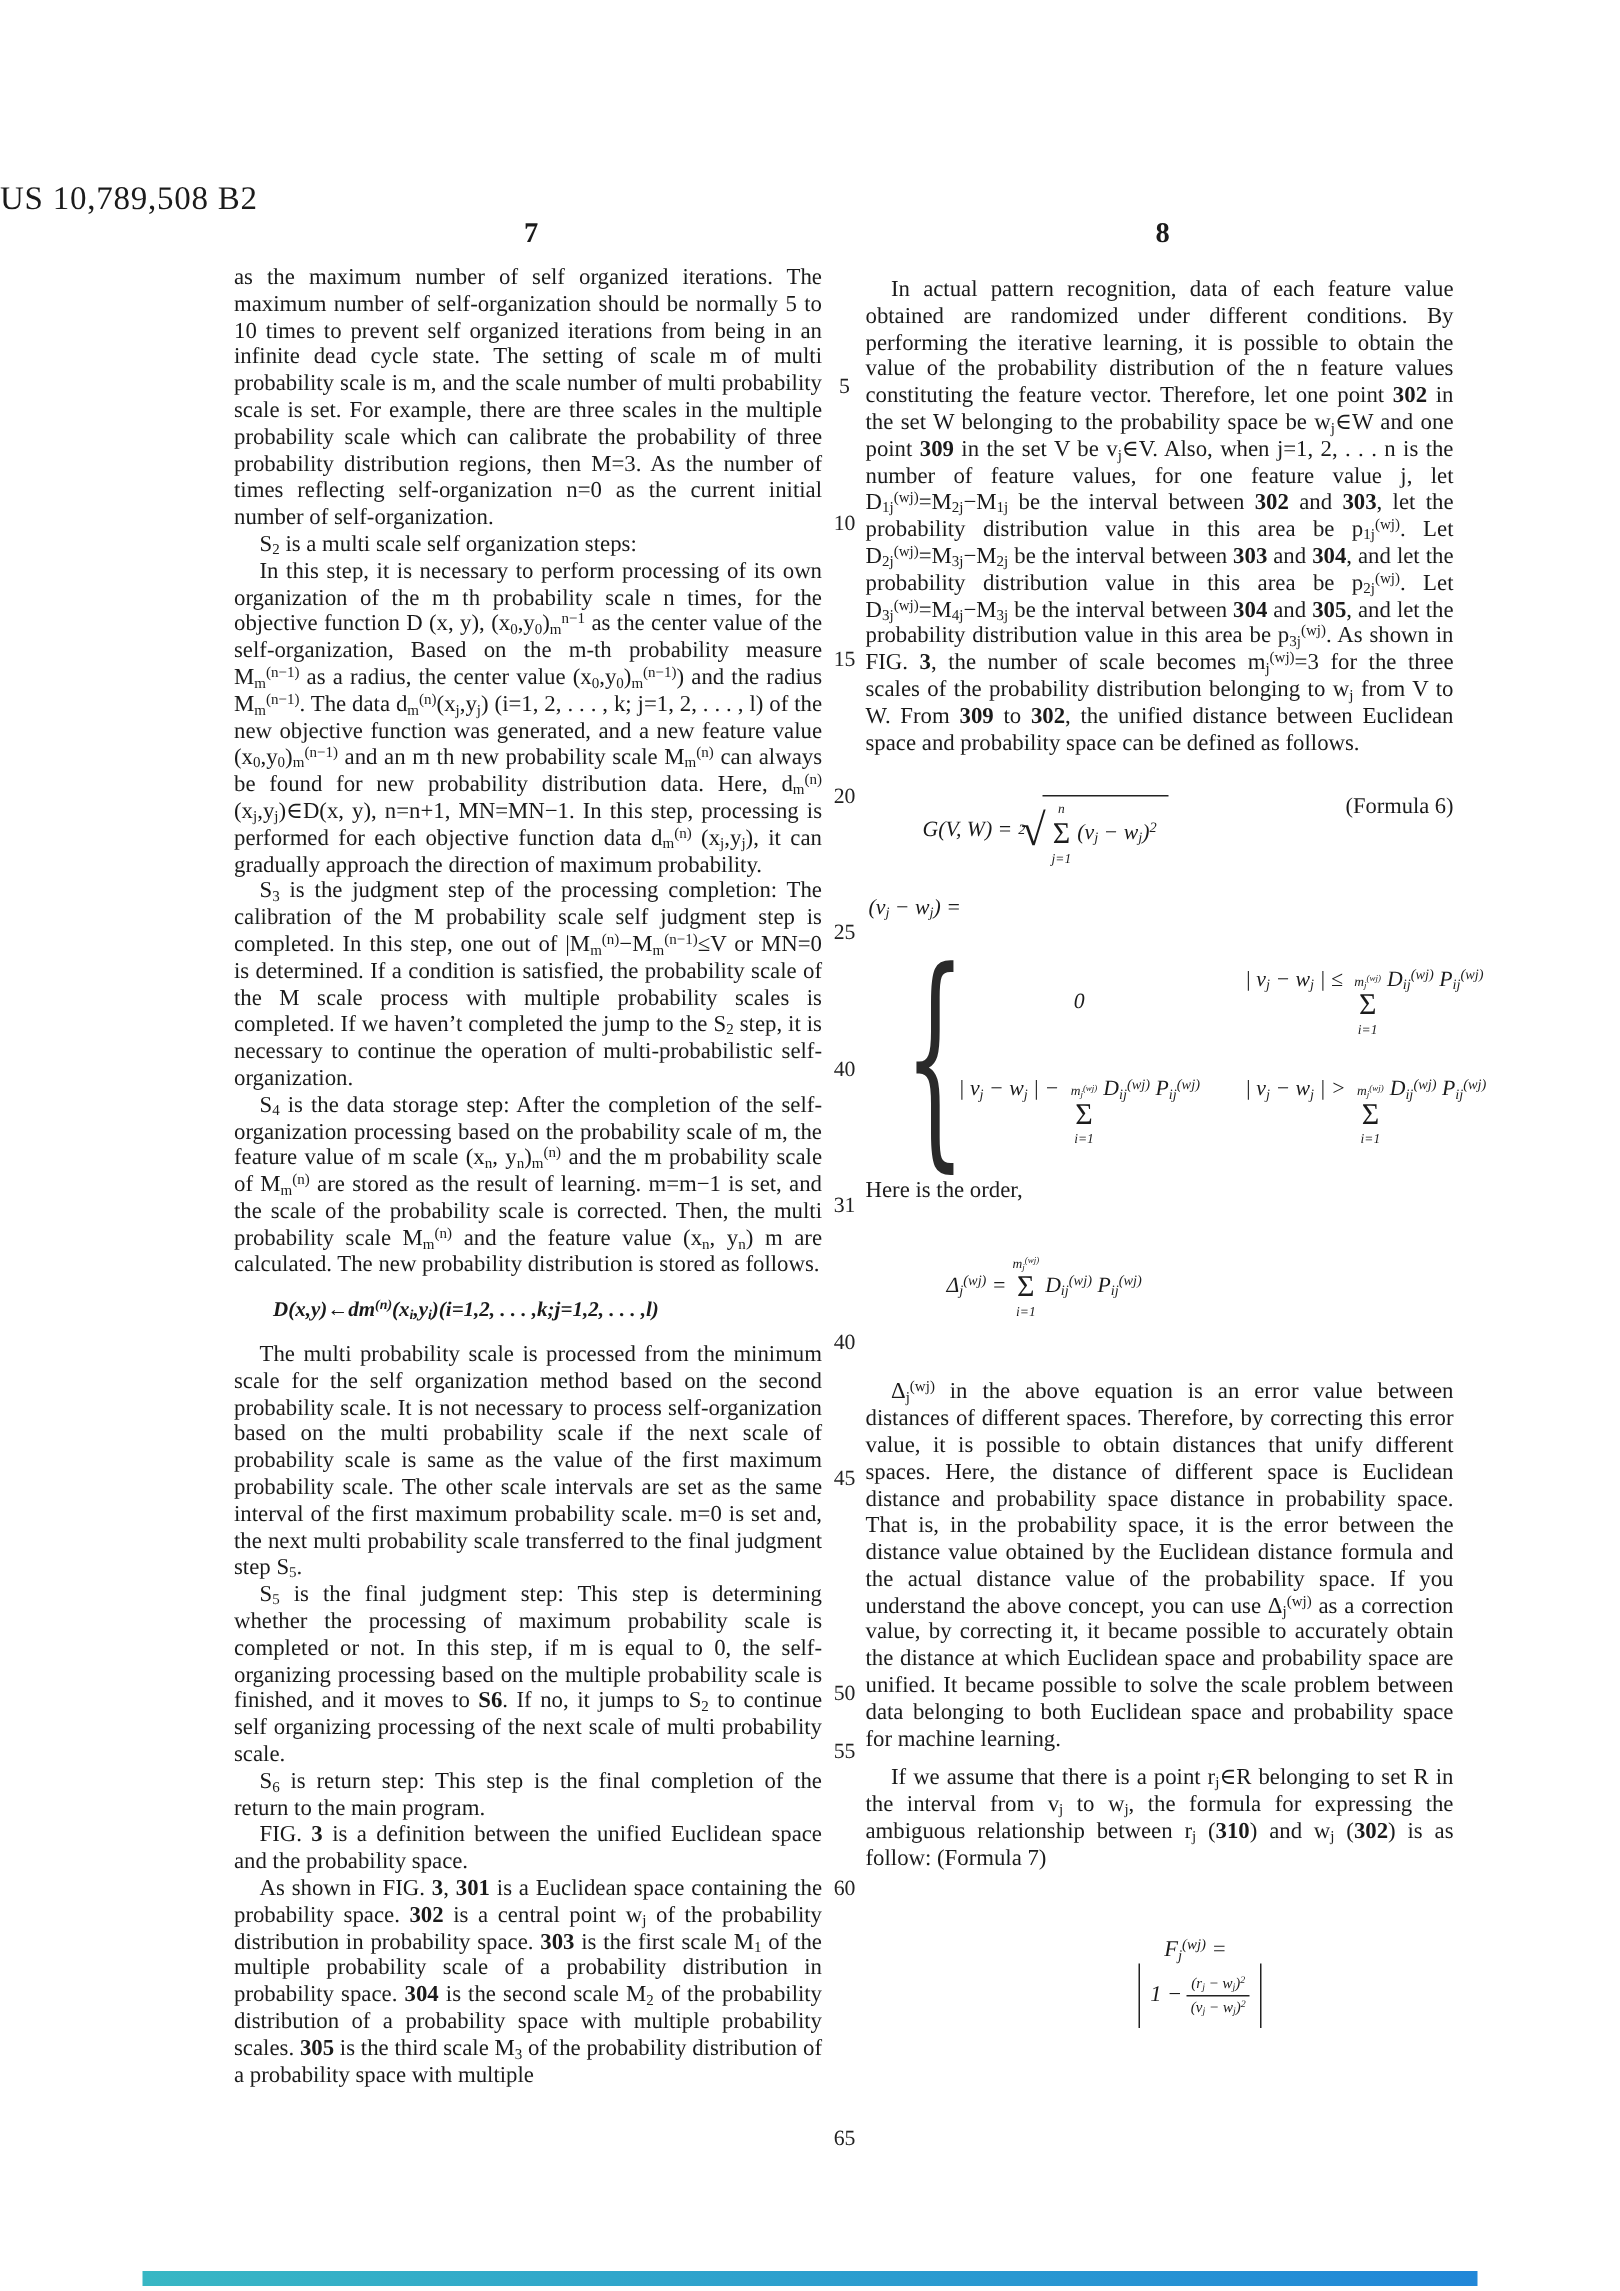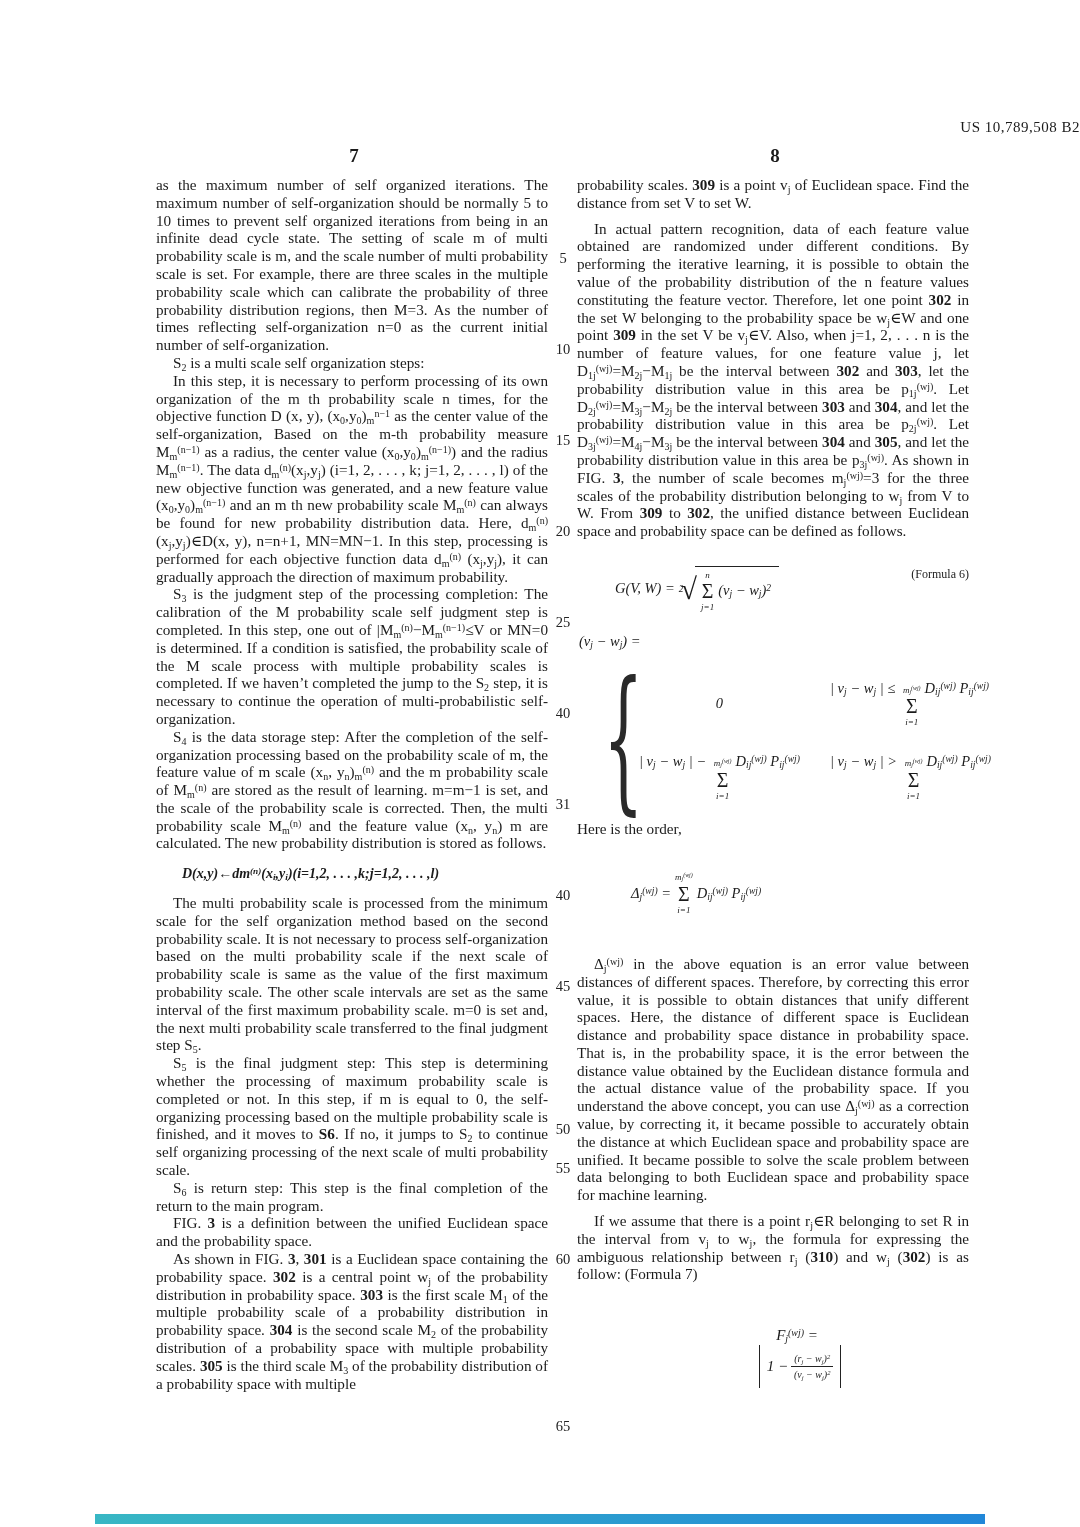--- a/index.html
+++ b/index.html
@@ -3,21 +3,21 @@
 <meta charset="utf-8">
 <style>
   html,body{margin:0;padding:0;background:#ffffff;}
   .page{
     position:relative; width:1080px; height:1527px; background:#fff;
     font-family:"Liberation Serif","DejaVu Serif",serif; color:#1b1b1b;
     overflow:hidden;
   }
   .header{
     position:absolute; top:119px; left:0; width:100%;
-    text-align:right; font-size:15px; letter-spacing:.5px;
+    text-align:left; font-size:22px; letter-spacing:.5px;
   }
   .colnum{position:absolute; top:145px; font-size:19px; font-weight:bold;}
   .colnum-left{left:344px; width:20px; text-align:center;}
   .colnum-right{left:765px; width:20px; text-align:center;}
 
   .col{
     position:absolute; top:176px; width:392px;
     font-size:15.2px; line-height:17.8px; text-align:justify;
   }
   .col-left{left:156px;}
@@ -29,21 +29,21 @@
 
   sub,sup{font-size:66%; line-height:0;}
   sub{vertical-align:-0.25em;}
   sup{vertical-align:0.45em;}
 
   .stored-formula{
     font-style:italic; font-size:14px; margin:13px 0 11px 26px; text-align:left;font-weight:bold;
   }
 
   .fblock{font-style:italic; font-size:14.5px; text-align:left;}
-  .flabel{font-style:normal; position:absolute; right:0; top:0; font-size:12px;}
+  .flabel{font-style:normal; position:absolute; right:0; top:0; font-size:15px;}
 
   .f6{margin-top:26px; }
   .f6r1{position:relative; padding-left:38px; min-height:40px;}
   .feq{display:inline-flex; align-items:center;}
   .root{display:inline-flex; align-items:center; margin-left:4px;}
   .ridx{font-size:9.5px; margin-right:-3px; vertical-align:0.9em;}
   .rad{font-size:30px; font-style:normal; line-height:1;}
   .vinc{border-top:1.4px solid #222; padding:3px 8px 0 2px; display:inline-flex; align-items:center; margin-left:-2px;}
   .bigsum{display:inline-flex; flex-direction:column; align-items:center; margin:0 4px; line-height:1;}
   .bigsum .slim{font-size:9px; line-height:1.15; white-space:nowrap;}
@@ -123,21 +123,20 @@
         <p class="indent">The multi probability scale is processed from the minimum scale for the self organization method based on the second probability scale. It is not necessary to process self-organization based on the multi probability scale if the next scale of probability scale is same as the value of the first maximum probability scale. The other scale intervals are set as the same interval of the first maximum probability scale. m=0 is set and, the next multi probability scale transferred to the final judgment step S<sub>5</sub>.</p>
         <p class="indent">S<sub>5</sub> is the final judgment step: This step is determining whether the processing of maximum probability scale is completed or not. In this step, if m is equal to 0, the self-organizing processing based on the multiple probability scale is finished, and it moves to <b>S6</b>. If no, it jumps to S<sub>2</sub> to continue self organizing processing of the next scale of multi probability scale.</p>
         <p class="indent">S<sub>6</sub> is return step: This step is the final completion of the return to the main program.</p>
         <p class="indent">FIG. <b>3</b> is a definition between the unified Euclidean space and the probability space.</p>
         <p class="indent">As shown in FIG. <b>3</b>, <b>301</b> is a Euclidean space containing the probability space. <b>302</b> is a central point w<sub>j</sub> of the probability distribution in probability space. <b>303</b> is the first scale M<sub>1</sub> of the multiple probability scale of a probability distribution in probability space. <b>304</b> is the second scale M<sub>2</sub> of the probability distribution of a probability space with multiple probability scales. <b>305</b> is the third scale M<sub>3</sub> of the probability distribution of a probability space with multiple</p>
       </div>
   </div>
 
   <div class="col col-right">
     <div>
-        <p class="noindent">probability scales. <b>309</b> is a point v<sub>j</sub> of Euclidean space. Find the distance from set V to set W.</p>
         <p class="indent gap">In actual pattern recognition, data of each feature value obtained are randomized under different conditions. By performing the iterative learning, it is possible to obtain the value of the probability distribution of the n feature values constituting the feature vector. Therefore, let one point <b>302</b> in the set W belonging to the probability space be w<sub>j</sub>∈W and one point <b>309</b> in the set V be v<sub>j</sub>∈V. Also, when j=1, 2, . . . n is the number of feature values, for one feature value j, let D<sub>1j</sub><sup>(wj)</sup>=M<sub>2j</sub>−M<sub>1j</sub> be the interval between <b>302</b> and <b>303</b>, let the probability distribution value in this area be p<sub>1j</sub><sup>(wj)</sup>. Let D<sub>2j</sub><sup>(wj)</sup>=M<sub>3j</sub>−M<sub>2j</sub> be the interval between <b>303</b> and <b>304</b>, and let the probability distribution value in this area be p<sub>2j</sub><sup>(wj)</sup>. Let D<sub>3j</sub><sup>(wj)</sup>=M<sub>4j</sub>−M<sub>3j</sub> be the interval between <b>304</b> and <b>305</b>, and let the probability distribution value in this area be p<sub>3j</sub><sup>(wj)</sup>. As shown in FIG. <b>3</b>, the number of scale becomes m<sub>j</sub><sup>(wj)</sup>=3 for the three scales of the probability distribution belonging to w<sub>j</sub> from V to W. From <b>309</b> to <b>302</b>, the unified distance between Euclidean space and probability space can be defined as follows.</p>
       </div>
 
     <div class="fblock f6">
       <div class="f6r1">
         <span class="feq">
           <span>G(V, W) = </span>
           <span class="root">
             <sup class="ridx">2</sup>
             <span class="rad">√</span>

